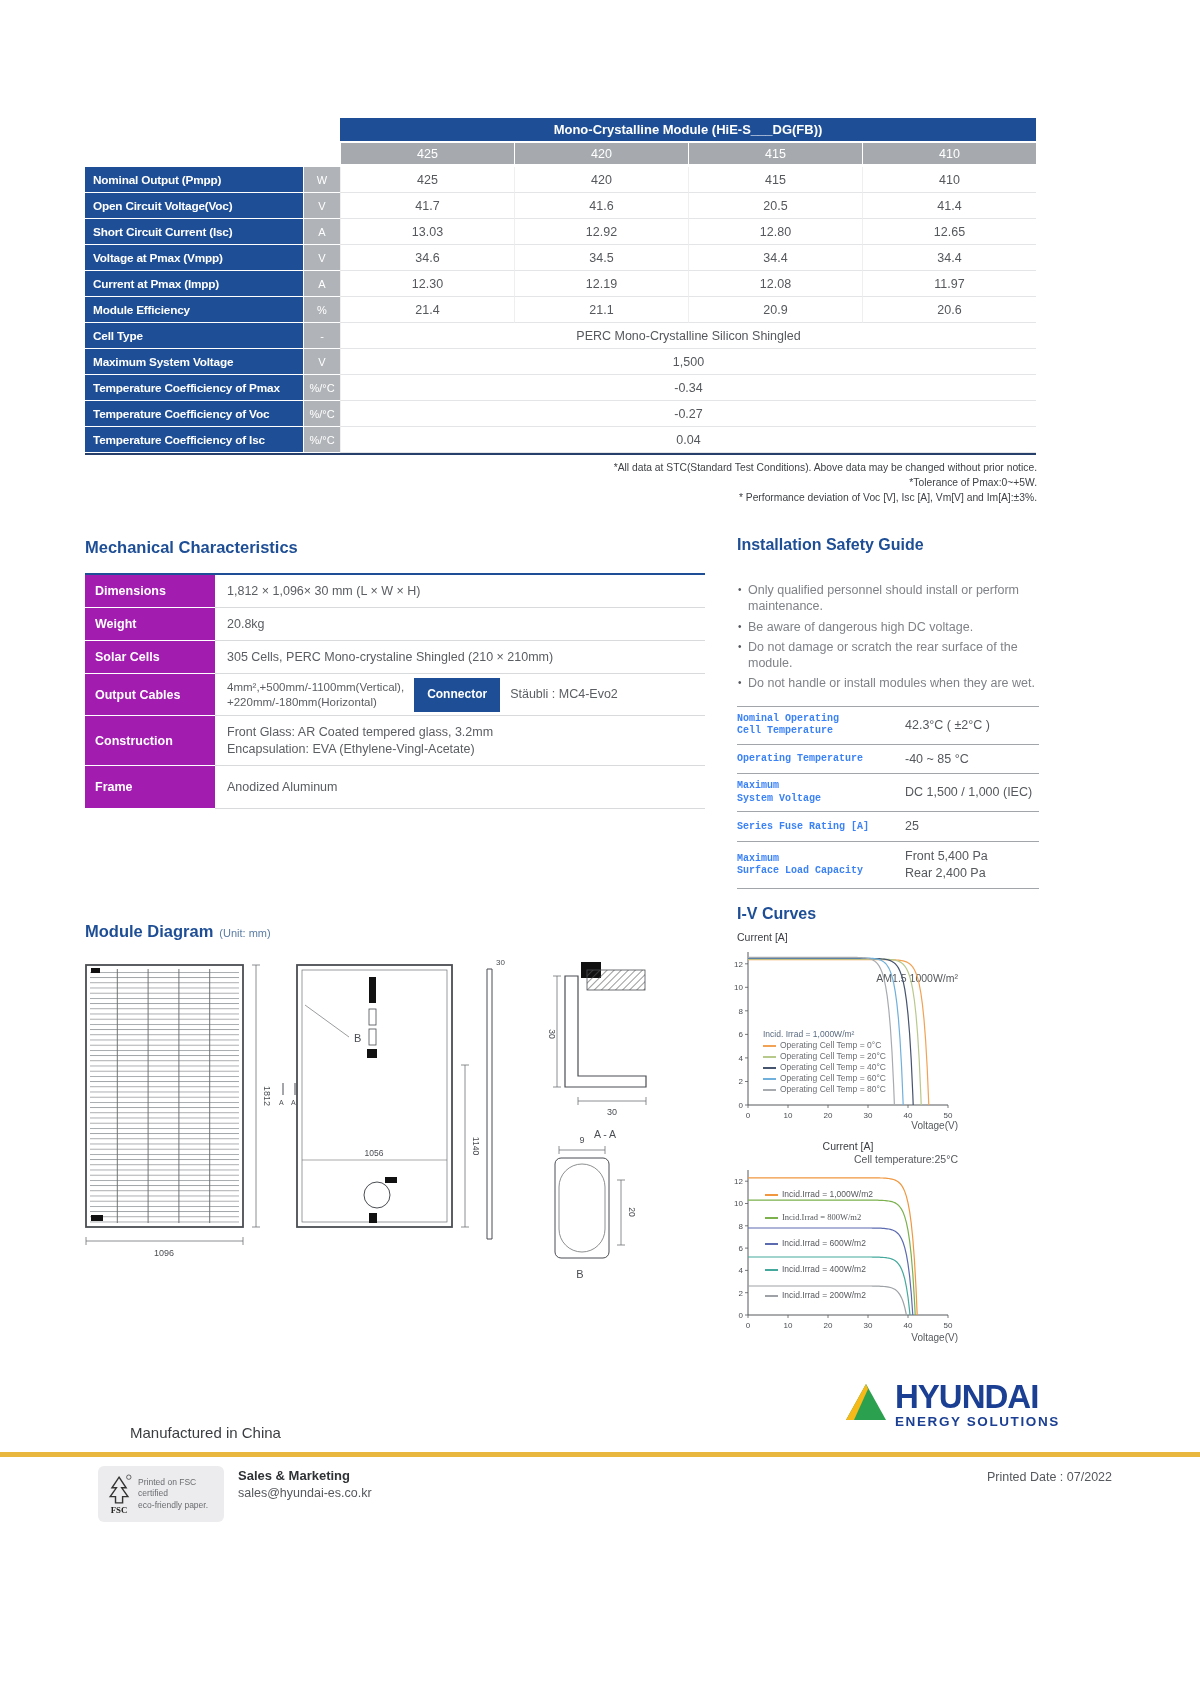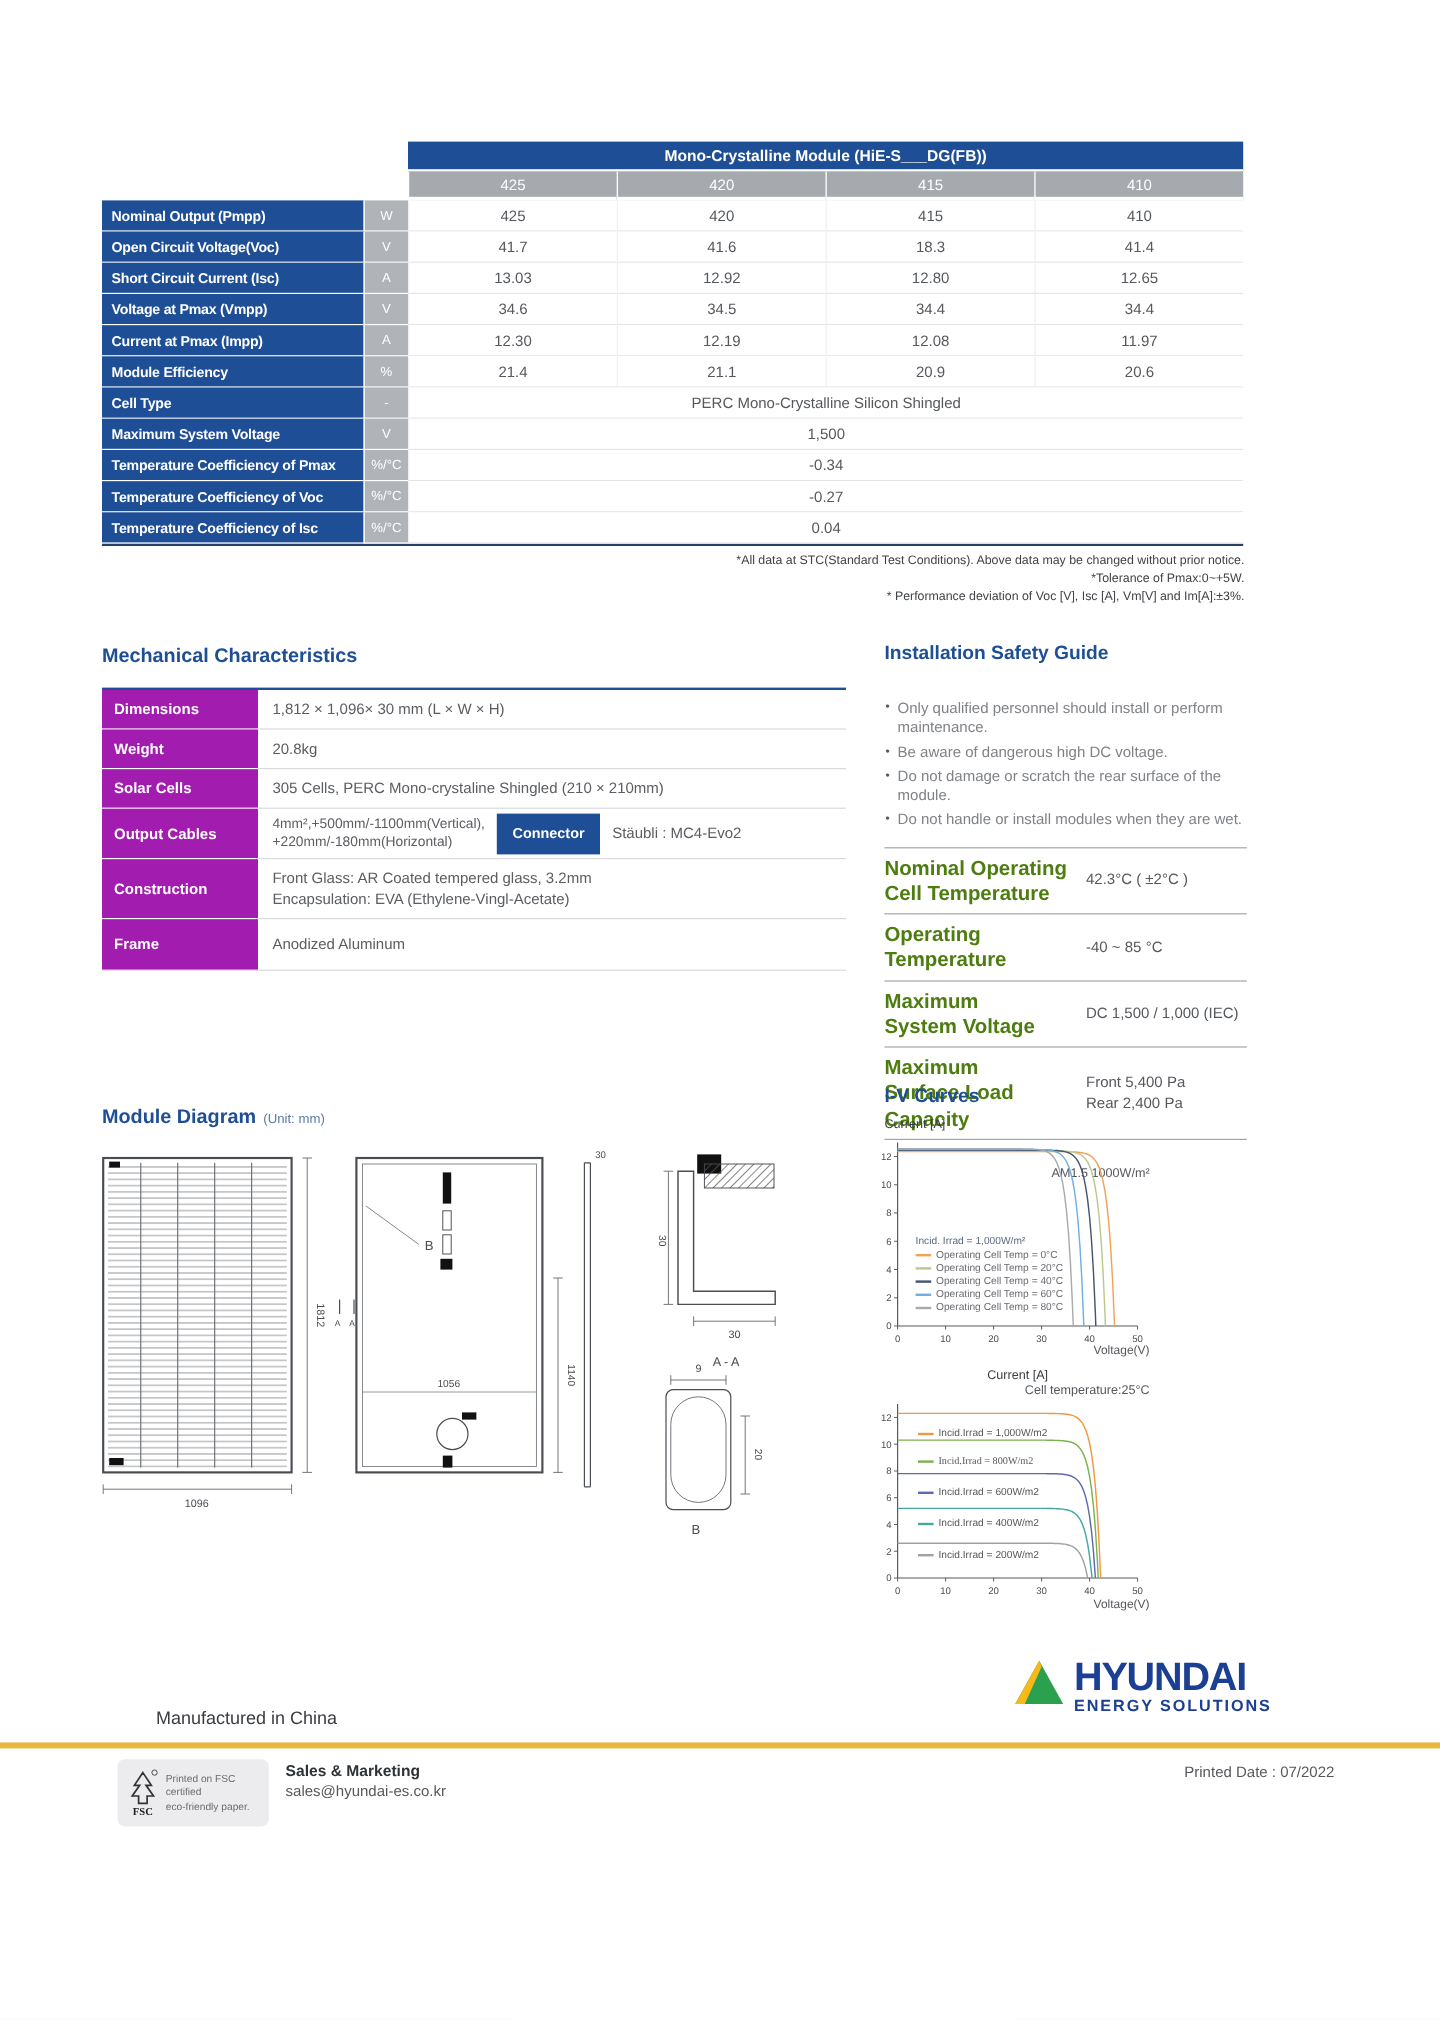--- a/index.html
+++ b/index.html
@@ -43,22 +43,22 @@
 
   
   .safety { position:absolute; left:737px; top:536px; width:302px; }
   .safety ul { list-style:none; margin-top:28px; }
   .safety li { position:relative; padding-left:11px; font-size:12.5px; color:#7f8287;
                line-height:1.3; margin-bottom:4px; }
   .safety li::before { content:"•"; position:absolute; left:1px; top:1px; font-size:10px; color:#55585c; }
   .spec-table { margin-top:14px; }
   .spec-row { display:flex; align-items:center; border-top:1px solid #a2a6ab; padding:6px 0; }
   .spec-row:last-child { border-bottom:1px solid #a2a6ab; }
-  .spec-label { flex:0 0 168px; font-weight:bold; font-size:17px; color:#4d7c0f;
-                white-space:pre-line; line-height:1.25; }
+  .spec-label { flex:0 0 168px; font-weight:bold; font-size:10px; color:#3b82f6;
+                white-space:pre-line; line-height:1.25;font-family:Liberation Mono, monospace; }
   .spec-val { flex:1; font-size:12.5px; color:#55585c; white-space:pre-line; line-height:1.35; }
 
   
   .diagram-title { position:absolute; left:85px; top:922px; }
   .dsvg { position:absolute; left:85px; top:950px; }
   .dsvg text { font-family:"Liberation Sans", sans-serif; fill:#4a4d52; }
 
   
   .ivtitle { position:absolute; left:737px; top:905px; font-size:16px; }
   .iv-lab { position:absolute; font-size:10.5px; color:#3a3d42; }
@@ -106,21 +106,21 @@
     <div class="e-unit">W</div>
     <div class="e-val">425</div>
     <div class="e-val">420</div>
     <div class="e-val">415</div>
     <div class="e-val">410</div>
 
     <div class="e-label">Open Circuit Voltage(Voc)</div>
     <div class="e-unit">V</div>
     <div class="e-val">41.7</div>
     <div class="e-val">41.6</div>
-    <div class="e-val">18.3</div>
+    <div class="e-val">20.5</div>
     <div class="e-val">41.4</div>
 
     <div class="e-label">Short Circuit Current (Isc)</div>
     <div class="e-unit">A</div>
     <div class="e-val">13.03</div>
     <div class="e-val">12.92</div>
     <div class="e-val">12.80</div>
     <div class="e-val">12.65</div>
 
     <div class="e-label">Voltage at Pmax (Vmpp)</div>
@@ -227,20 +227,24 @@
         <div class="spec-val">42.3°C ( ±2°C )</div>
       </div>
       <div class="spec-row">
         <div class="spec-label">Operating Temperature</div>
         <div class="spec-val">-40 ~ 85 °C</div>
       </div>
       <div class="spec-row">
         <div class="spec-label">Maximum
 System Voltage</div>
         <div class="spec-val">DC 1,500 / 1,000 (IEC)</div>
+      </div>
+      <div class="spec-row">
+        <div class="spec-label">Series Fuse Rating [A]</div>
+        <div class="spec-val">25</div>
       </div>
       <div class="spec-row">
         <div class="spec-label">Maximum
 Surface Load Capacity</div>
         <div class="spec-val">Front 5,400 Pa
 Rear 2,400 Pa</div>
       </div>
     </div>
   </div>
 

